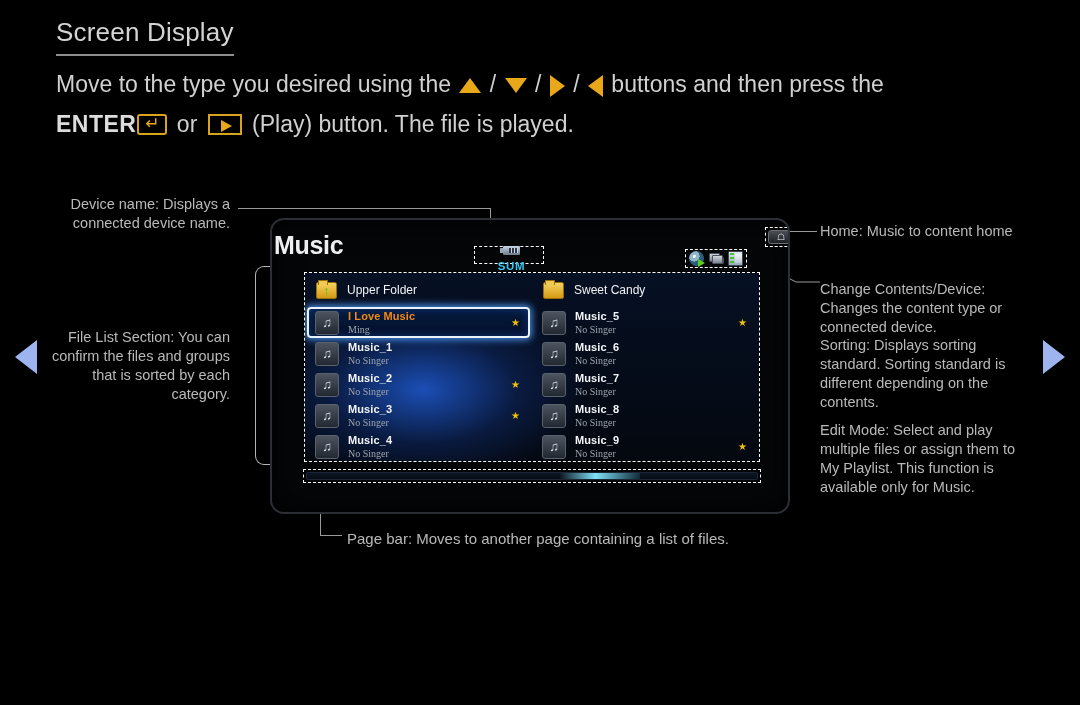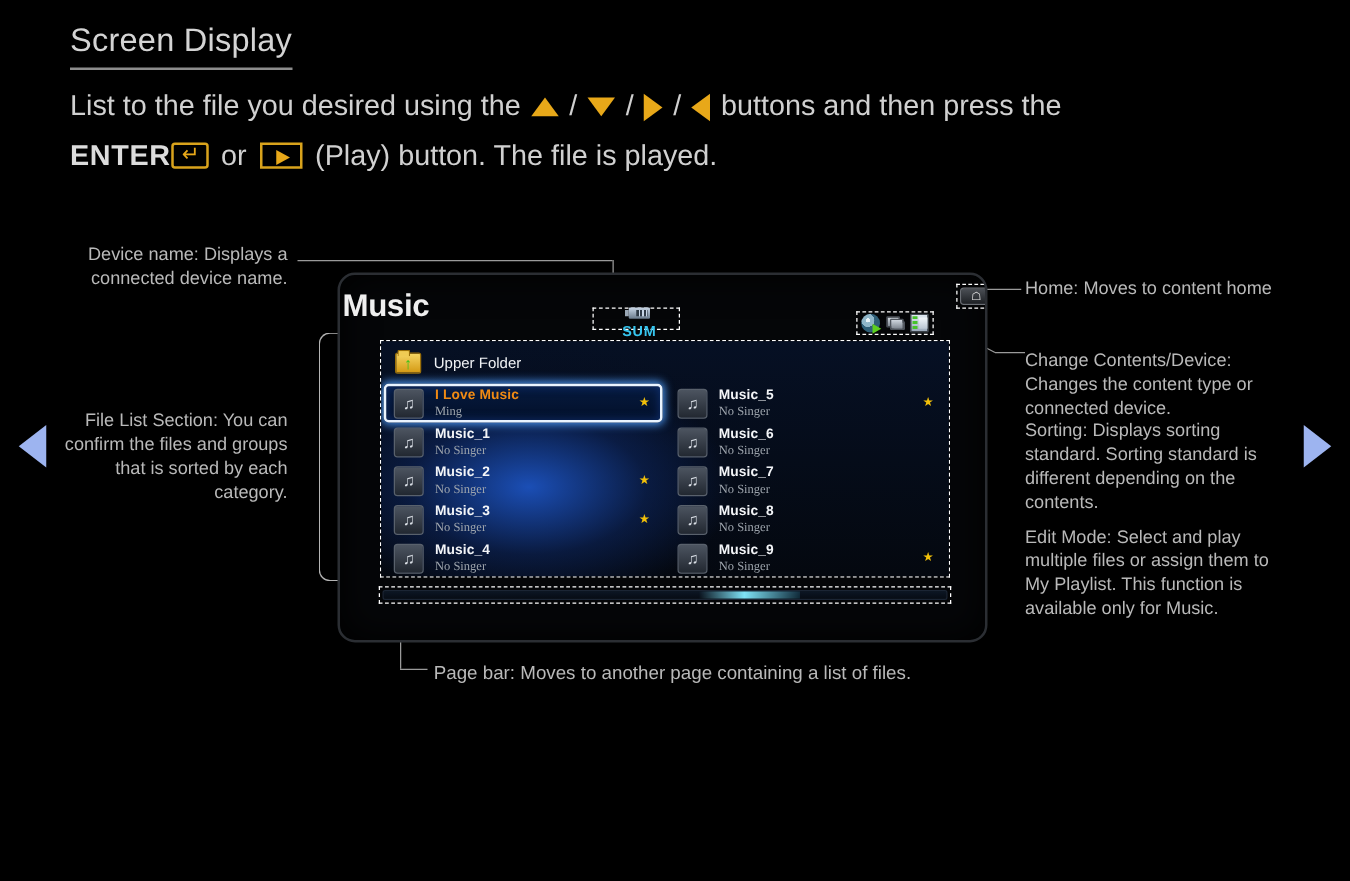--- a/index.html
+++ b/index.html
@@ -234,42 +234,42 @@
   }
 </style>
 </head>
 <body>
 
 <div id="page">
 
   <div class="page-title">Screen Display</div>
 
   <div class="intro">
-    <span>List to the file you desired using the </span><span class="tri-up"></span><span> / </span><span class="tri-dn"></span><span> / </span><span class="tri-r"></span><span> / </span><span class="tri-l"></span><span> buttons and then press the</span><br>
+    <span>Move to the type you desired using the </span><span class="tri-up"></span><span> / </span><span class="tri-dn"></span><span> / </span><span class="tri-r"></span><span> / </span><span class="tri-l"></span><span> buttons and then press the</span><br>
     <span class="b">ENTER</span><span class="key-enter"></span><span> or </span><span class="key-play"></span><span> (Play) button. The file is played.</span>
   </div>
 
   <div class="nav-arrow left"></div>
   <div class="nav-arrow right"></div>
 
   <div class="ln ln-dev-h"></div>
   <div class="ln ln-dev-v"></div>
   <div class="br-left"></div>
   <div class="ln ln-home"></div>
   <div class="ln ln-pagebar-v"></div>
   <div class="ln ln-pagebar-h"></div>
   <svg class="ln-icons" viewBox="0 0 70 26">
     <line x1="0" y1="0" x2="46" y2="24" stroke="#9a9a9a" stroke-width="1"></line>
     <line x1="46" y1="24" x2="70" y2="24" stroke="#9a9a9a" stroke-width="1"></line>
   </svg>
 
   <div class="anno anno-dev">Device name: Displays a connected device name.</div>
   <div class="anno anno-list">File List Section: You can confirm the files and groups that is sorted by each category.</div>
   <div class="anno anno-page">Page bar: Moves to another page containing a list of files.</div>
-  <div class="anno anno-right r1">Home: Moves to content home</div>
+  <div class="anno anno-right r1">Home: Music to content home</div>
   <div class="anno anno-right r2">Change Contents/Device: Changes the content type or connected device.</div>
   <div class="anno anno-right r4">Edit Mode: Select and play multiple files or assign them to My Playlist. This function is available only for Music.</div>
   <div class="anno anno-right r3">Sorting: Displays sorting standard. Sorting standard is different depending on the contents.</div>
 
   <div class="tv">
     <div class="tv-inner">
       <div class="tv-title">Music</div>
 
       <div class="dash sum-box"></div>
       <div class="sum-wrap">
@@ -333,20 +333,24 @@
             <div class="row" style="top: 158px;">
               <span class="thumb">♫</span>
               <span class="meta">
                 <div class="t1">Music_4</div>
                 <div class="t2">No Singer</div>
               </span>
               <span class="star off">★</span>
             </div>
           </div>
         <div class="col r">
+            <div class="row folder" style="top: 4px;">
+              <span class="fthumb"></span>
+              <span class="flabel">Sweet Candy</span>
+            </div>
             <div class="row" style="top: 34px;">
               <span class="thumb">♫</span>
               <span class="meta">
                 <div class="t1">Music_5</div>
                 <div class="t2">No Singer</div>
               </span>
               <span class="star">★</span>
             </div>
             <div class="row" style="top: 65px;">
               <span class="thumb">♫</span>

